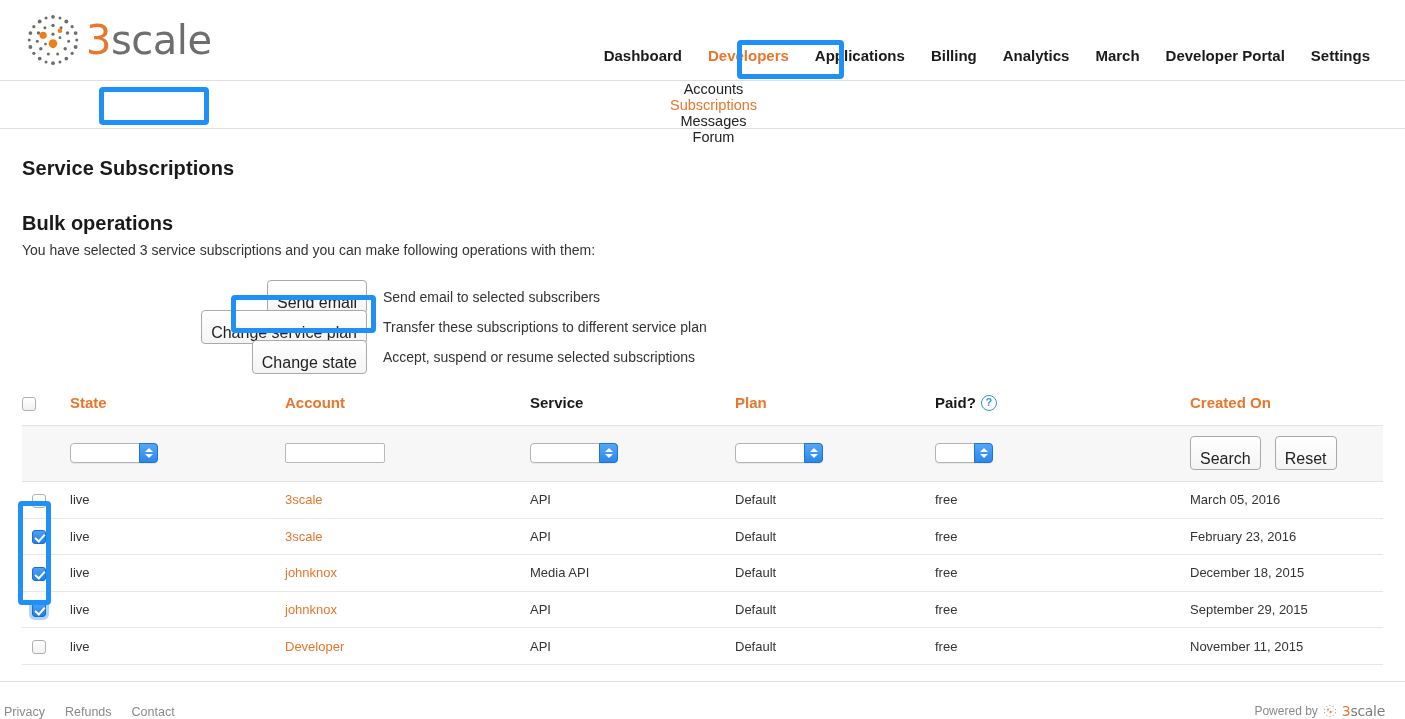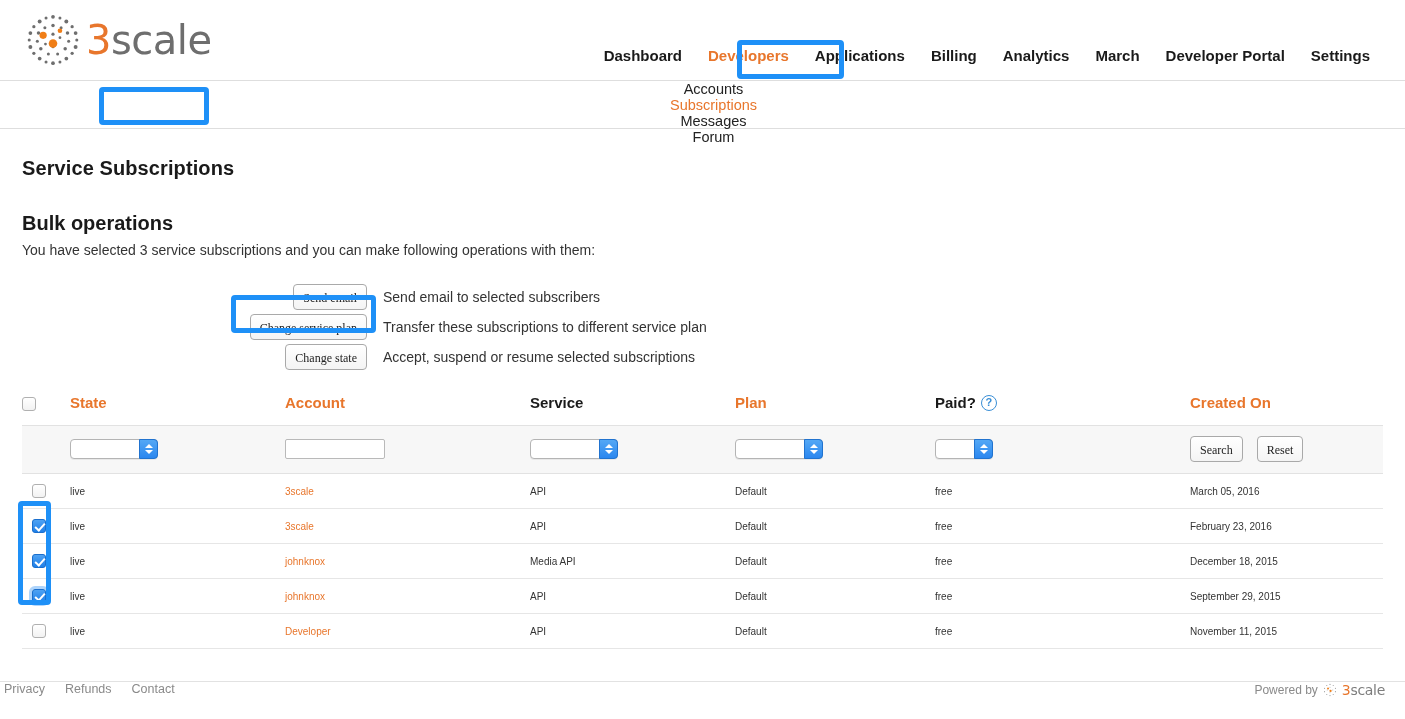--- a/index.html
+++ b/index.html
@@ -121,27 +121,27 @@
     align-items: center;
     height: 30px;
   }
   .bulk-btn-cell {
     width: 353px;
     display: flex;
     justify-content: flex-end;
     padding-right: 8px;
   }
   .btn {
-    font-family: Liberation Serif, serif;
-    font-size: 12px;
+    font-family: Liberation Sans, sans-serif;
+    font-size: 16px;
     color: #222;
     background: linear-gradient(#ffffff, #f4f4f4);
     border: 1px solid #a9a9a9;
     border-radius: 4px;
-    padding: 6px 9px 3px;
+    padding: 14px 9px 3px;
     line-height: 15px;
     cursor: default;
     white-space: nowrap;
   }
   .bulk-desc {
     font-size: 14px;
     color: #333;
     padding-left: 8px;
   }
 
@@ -238,21 +238,21 @@
     padding: 0 4px;
     font-family: "Liberation Sans", sans-serif;
     vertical-align: middle;
   }
   .filter-actions { display: flex; gap: 14px; }
 
   tr.data-row td {
     border-bottom: 1px solid #e6e6e6;
     padding: 10px 0 10px 0;
     color: #333;
-    font-size: 10px;
+    font-size: 13px;
     vertical-align: middle;
     height: 32px;
   }
   tr.data-row td.c-check { padding-left: 10px; }
   tr.data-row td a.acct {
     color: #E8762C;
     text-decoration: none;
   }
 
   
@@ -283,21 +283,21 @@
   }
 
   
   .footer {
     position: absolute;
     left: 0; right: 0;
     bottom: 0;
     height: 38px;
     border-top: 1px solid #e2e2e2;
     display: flex;
-    align-items: flex-start;
+    align-items: flex-end;
     padding: 0 6px 0 0;
   }
   .footer-links {
     display: flex;
     gap: 20px;
     padding-left: 4px;
     font-size: 12.5px;
   }
   .footer-links a {
     color: #8a8a8a;

